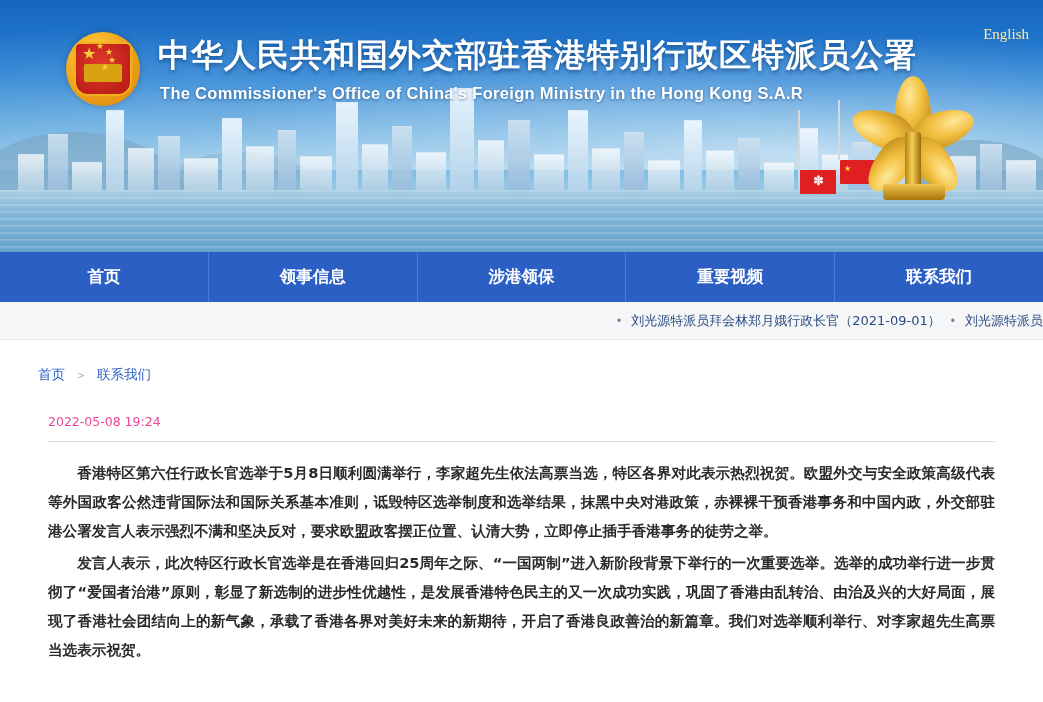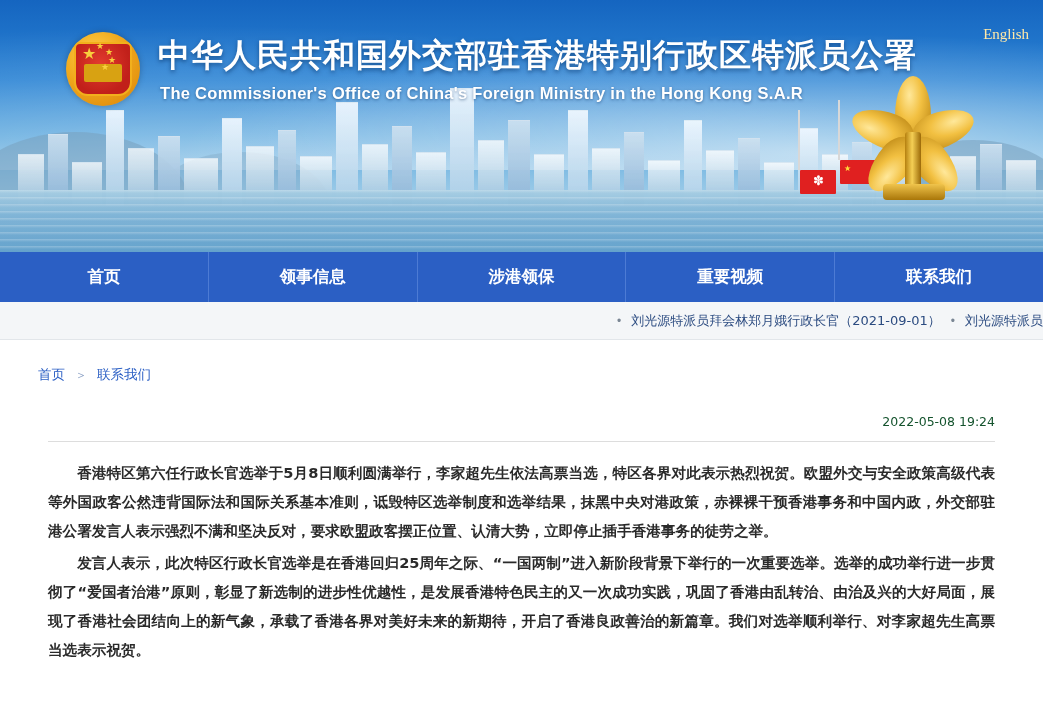--- a/index.html
+++ b/index.html
@@ -235,23 +235,23 @@
     font-size: 17.5px;
     font-weight: bold;
     color: #1a1a1a;
     line-height: 1.72;
     text-align: center;
     padding: 0 30px;
     font-family: "DejaVu Sans", "Liberation Sans", sans-serif;
   }
   .pubdate {
     margin-top: 14px;
-    text-align: right;
+    text-align: left;
     font-size: 12.5px;
-    color: #14532d;
+    color: #ec4899;
     font-family: "DejaVu Sans", "Liberation Sans", sans-serif;
   }
   .rule {
     margin-top: 12px;
     border-top: 1px solid #dddddd;
   }
   .body-text {
     margin-top: 16px;
     font-size: 14.6px;
     color: #2a2a2a;

